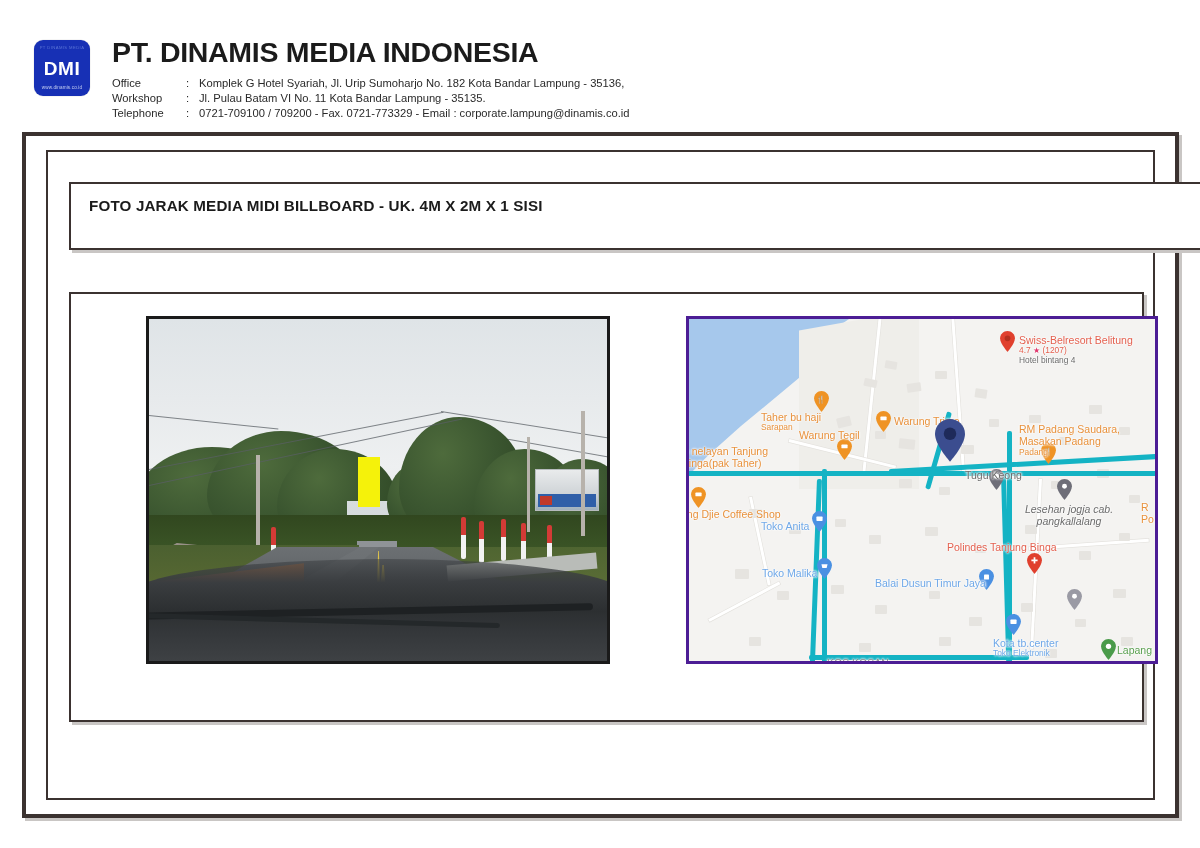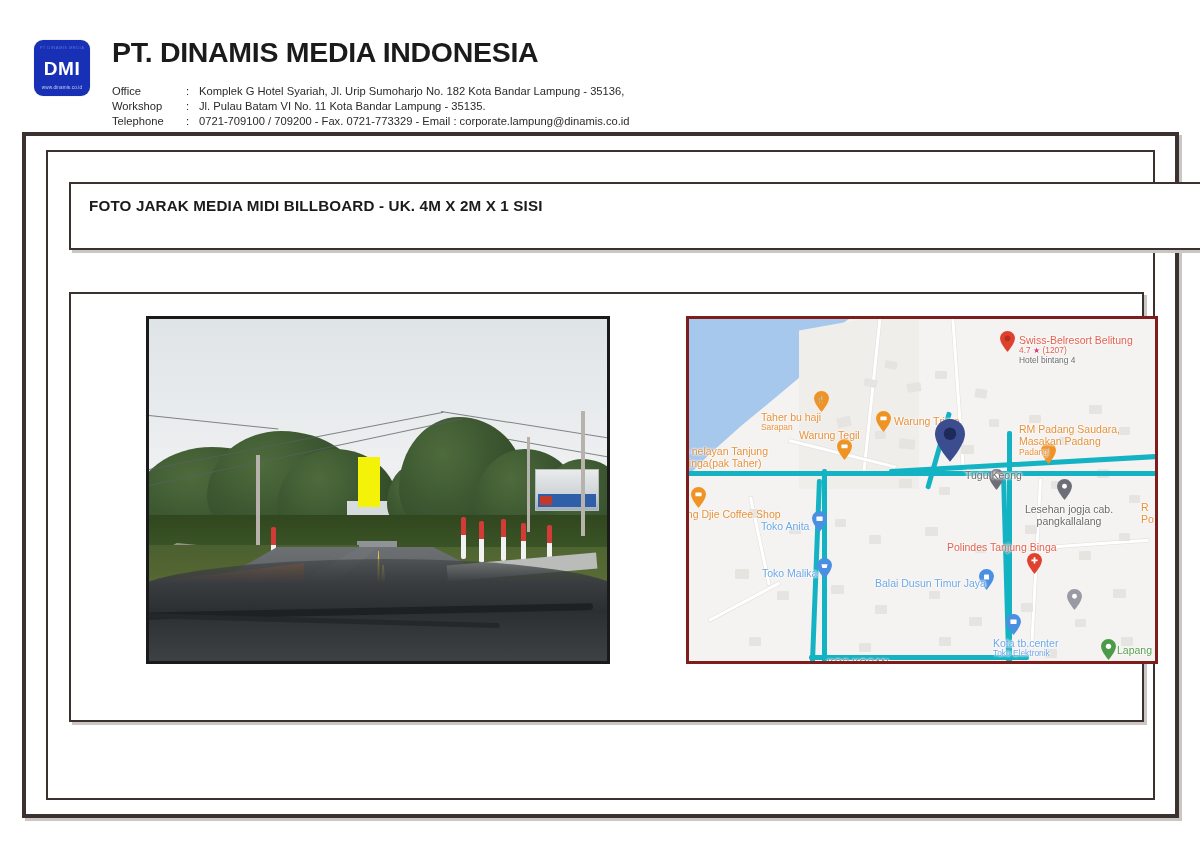--- a/index.html
+++ b/index.html
@@ -50,21 +50,21 @@
     font-size: 4.6px; color: #c6d0f2; letter-spacing: .15px;
     line-height: 1;
   }
   .header-text { margin-left: 22px; padding-top: 0px; }
   .company-name {
     font-size: 28.5px; font-weight: bold;
     color: #1b1b1b; letter-spacing: -0.3px;
     line-height: 1.05; white-space: nowrap;
   }
   .contact-table {
-    margin-top: 16px;
+    margin-top: 8px;
     border-collapse: collapse;
     font-size: 11.2px; color: #2a2a2a;
     line-height: 1.33;
   }
   .contact-table td { padding: 0; vertical-align: top; white-space: nowrap; }
   .ct-label { width: 74px; }
   .ct-colon { width: 13px; }
 
   
   .frame-outer {
@@ -248,21 +248,21 @@
     left: 100px; top: 392px;
     font-size: 14.5px; font-weight: bold;
     color: #1b1b1b; letter-spacing: 0.4px;
     white-space: nowrap;
   }
   
   .map-wrap {
     position: absolute;
     left: 615px; top: 22px;
     width: 472px; height: 348px;
-    border: 3px solid #7f1d1d;
+    border: 3px solid #4c1d95;
     overflow: hidden;
     background: #f2f1ef;
   }
   .map { position: absolute; inset: 0; background: #f4f3f1; overflow: hidden; }
   .water {
     position: absolute; left: -40px; top: -20px; width: 230px; height: 205px;
     background: #a6c8ec;
     clip-path: polygon(0% 0%, 100% 0%, 76% 18%, 70% 34%, 55% 48%, 40% 62%, 26% 76%, 12% 92%, 0% 100%);
   }
   .land-beach {
@@ -602,21 +602,21 @@
                 </svg>
             </div>
             <div class="map-label lbl-grey" style="left:276px; top:150px;">Tugu Keong</div>
 
             <div class="map-pin" style="left:368px; top:160px;">
               <svg viewBox="0 0 24 34">
                   <path d="M12 0C5.4 0 0 5.3 0 11.9 0 20.7 12 34 12 34s12-13.3 12-22.1C24 5.3 18.6 0 12 0z" fill="#6e6e78"></path>
                   <circle cx="12" cy="11.8" r="4" fill="#fff"></circle>
                 </svg>
             </div>
-            <div class="map-label lbl-grey" style="left:320px; top:184px; white-space:normal; width:120px; text-align:center;">Lesehan jogja cab. pangkallalang</div>
+            <div class="map-label lbl-grey" style="left:320px; top:184px; white-space:normal; width:120px; text-align:center;font-style:italic;">Lesehan jogja cab. pangkallalang</div>
 
             <div class="map-pin" style="left:352px; top:124px;">
               <svg viewBox="0 0 24 34">
                   <path d="M12 0C5.4 0 0 5.3 0 11.9 0 20.7 12 34 12 34s12-13.3 12-22.1C24 5.3 18.6 0 12 0z" fill="#ef9324"></path>
                   <text x="12" y="17" font-size="12" text-anchor="middle" fill="#fff">🍴</text>
                 </svg>
             </div>
             <div class="map-label lbl-orange" style="left:330px; top:104px; white-space:normal; width:120px;">
               <div>RM Padang Saudara, Masakan Padang</div>
               <div class="lbl-sub">Padang</div>

